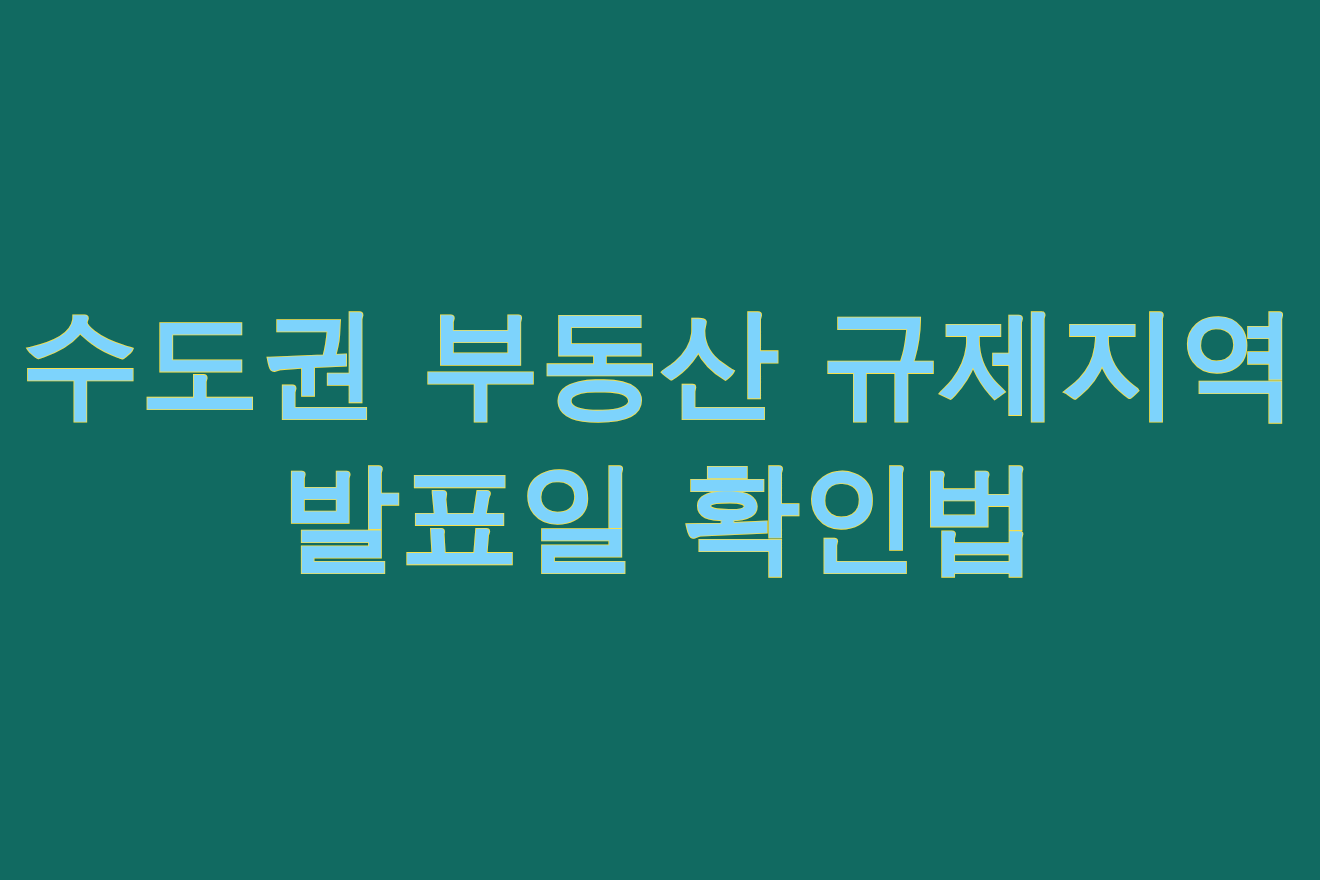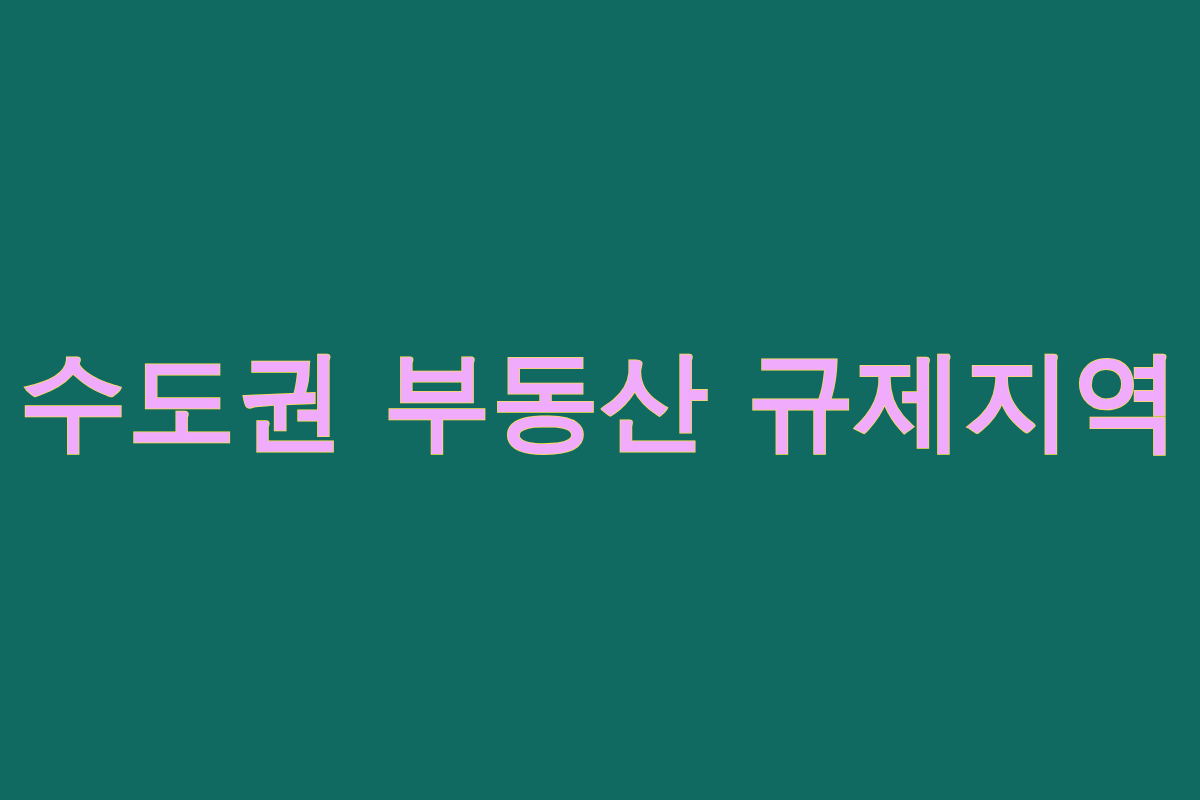--- a/index.html
+++ b/index.html
@@ -59,17 +59,18 @@
 
   .headline-line--secondary {
     font-size: 108px;
   }
 </style>
 </head>
 <body>
 
 <div class="title-card" style="background-color: rgb(17, 106, 97);">
 
-  <h1 class="headline" style="color: #f0abfc; -webkit-text-stroke-color: rgb(247, 224, 77);">
+  <h1 class="headline" style="color: #7dd3fc; -webkit-text-stroke-color: rgb(247, 224, 77);">
     <span class="headline-line headline-line--primary">수도권 부동산 규제지역</span>
+    <span class="headline-line headline-line--secondary">발표일 확인법</span>
   </h1>
 
 </div>
 
 </body></html>

